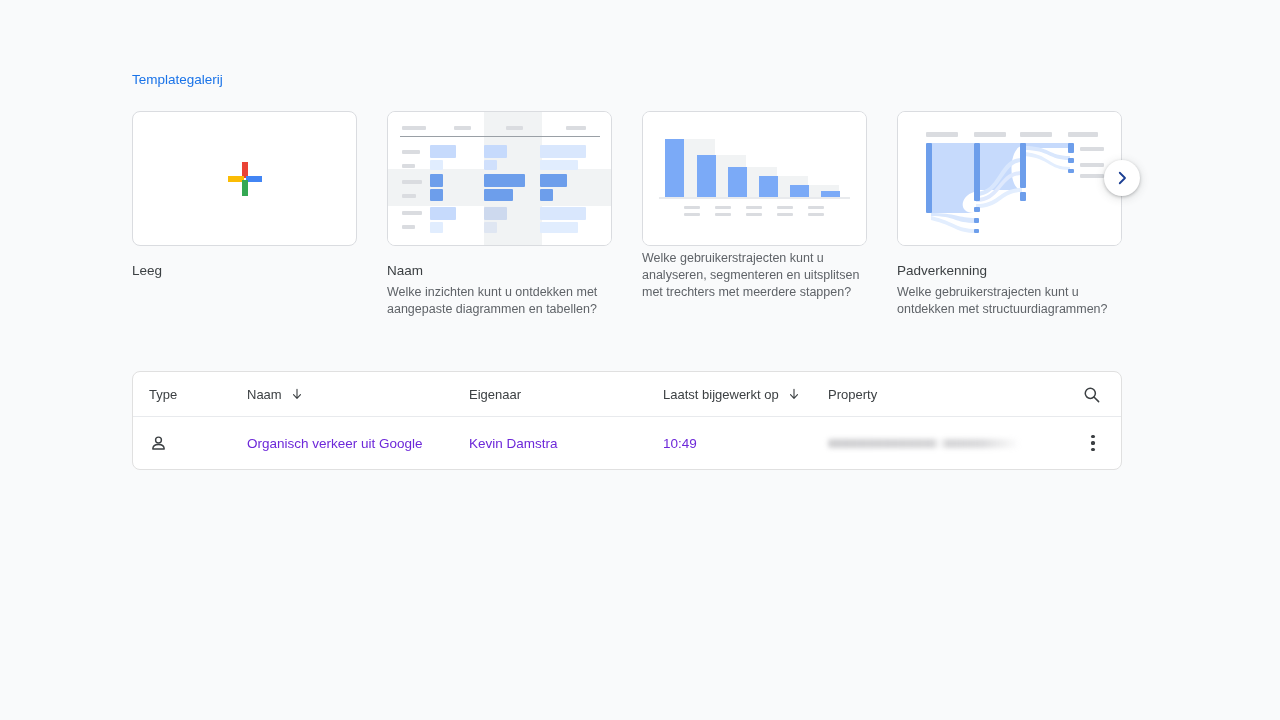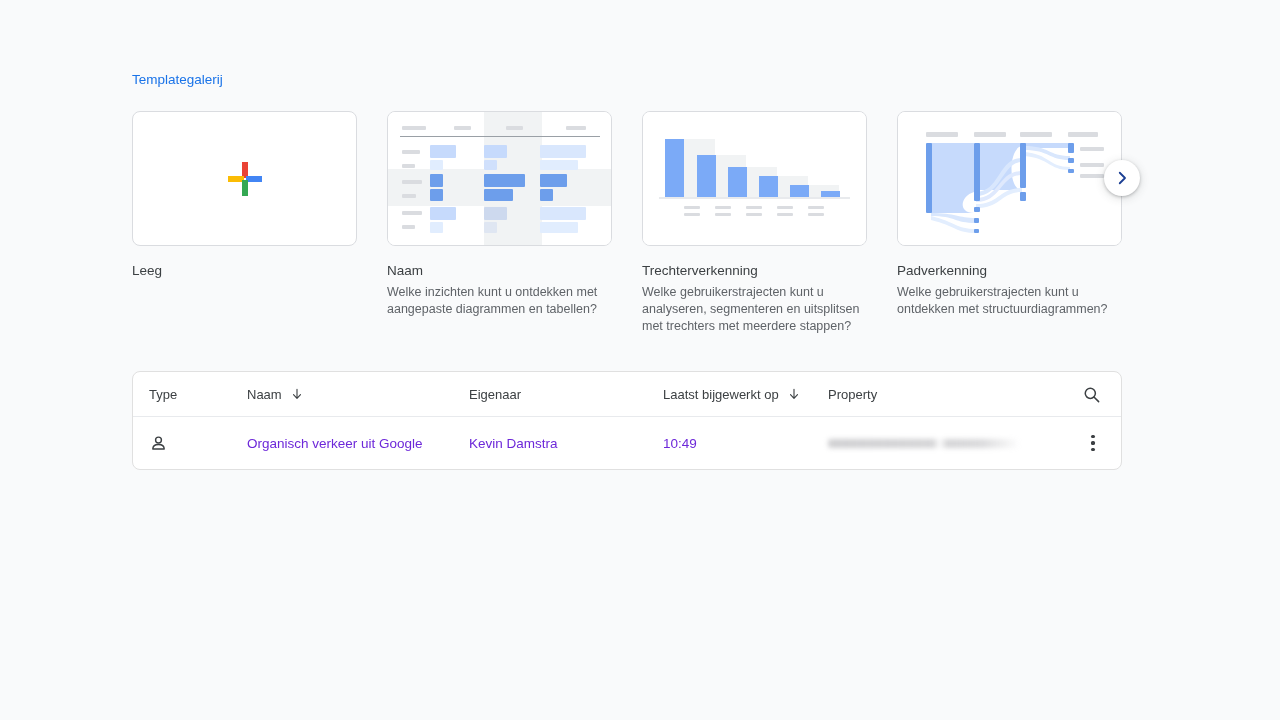--- a/index.html
+++ b/index.html
@@ -312,21 +312,20 @@
             <div class="fn-tick" style="left:72px;bottom:36px;width:16px;"></div>
             <div class="fn-tick" style="left:72px;bottom:29px;width:16px;"></div>
             <div class="fn-tick" style="left:103px;bottom:36px;width:16px;"></div>
             <div class="fn-tick" style="left:103px;bottom:29px;width:16px;"></div>
             <div class="fn-tick" style="left:134px;bottom:36px;width:16px;"></div>
             <div class="fn-tick" style="left:134px;bottom:29px;width:16px;"></div>
             <div class="fn-tick" style="left:165px;bottom:36px;width:16px;"></div>
             <div class="fn-tick" style="left:165px;bottom:29px;width:16px;"></div>
           </div>
         </div>
-        <div class="card-title">Trechterverkenning</div>
         <div class="card-desc">Welke gebruikerstrajecten kunt u analyseren, segmenteren en uitsplitsen met trechters met meerdere stappen?</div>
       </div>
 
       <div class="card">
         <div class="thumb">
           <div class="pt">
             <div class="pt-hdr" style="left:28px;top:20px;width:32px;"></div>
             <div class="pt-hdr" style="left:76px;top:20px;width:32px;"></div>
             <div class="pt-hdr" style="left:122px;top:20px;width:32px;"></div>
             <div class="pt-hdr" style="left:170px;top:20px;width:30px;"></div>

